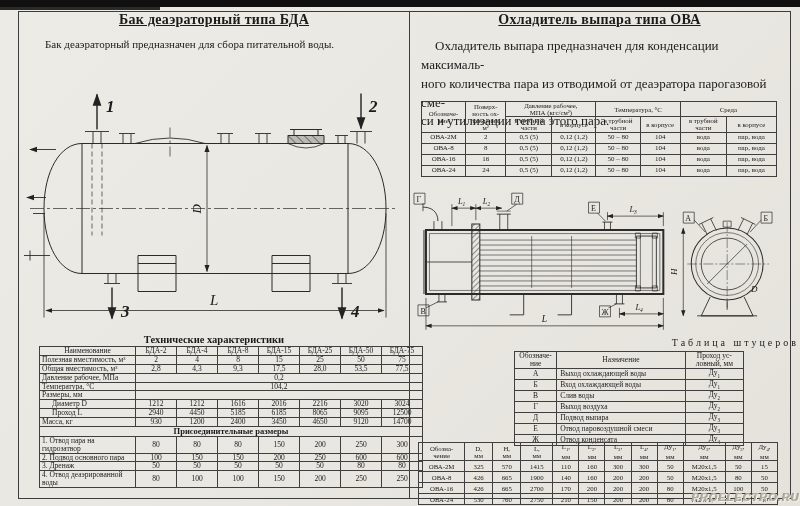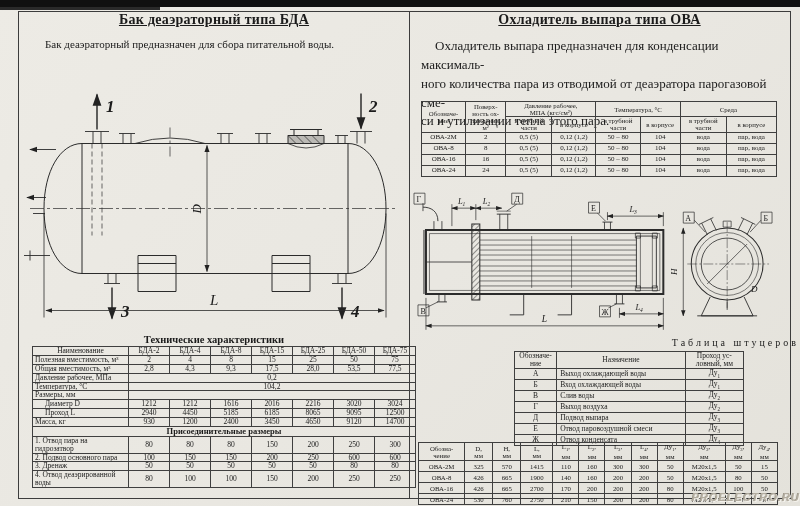--- a/index.html
+++ b/index.html
@@ -28,21 +28,21 @@
     white-space:pre-line;text-indent:14px;
   }
   .panel.right .para{font-size:13px;margin-right:8px;}
   
   table.tbl{border-collapse:collapse;table-layout:fixed;font-family:Liberation Serif, serif;}
   .tbl td,.tbl th{
     border:1px solid #3f3f3f;padding:0 1px;text-align:center;vertical-align:middle;
     font-weight:normal;line-height:1.05;overflow:hidden;
   }
   .tbl th{white-space:pre-line;}
-  .tech{position:absolute;left:13px;top:334px;width:382px;font-size:7.5px;}
+  .tech{position:absolute;left:20px;top:334px;width:382px;font-size:7.5px;}
   .tech .row-label{text-align:left;padding-left:2px;margin-left:40px;}
   .tech .row-label.indent{padding-left:12px;}
   .tech .section-row{font-weight:bold;font-size:8.5px;}
   .tech th{font-size:7.5px;}
   .tech-title{position:absolute;left:0;top:322px;width:100%;text-align:center;
     font-weight:bold;font-size:10.5px;}
   .spec{position:absolute;left:12px;top:89px;width:356px;font-size:7px;}
   .spec th{font-size:6.8px;}
   .spec td{height:10px;}
   .nozzle-title{position:absolute;left:0;top:325px;width:100%;text-align:right;

